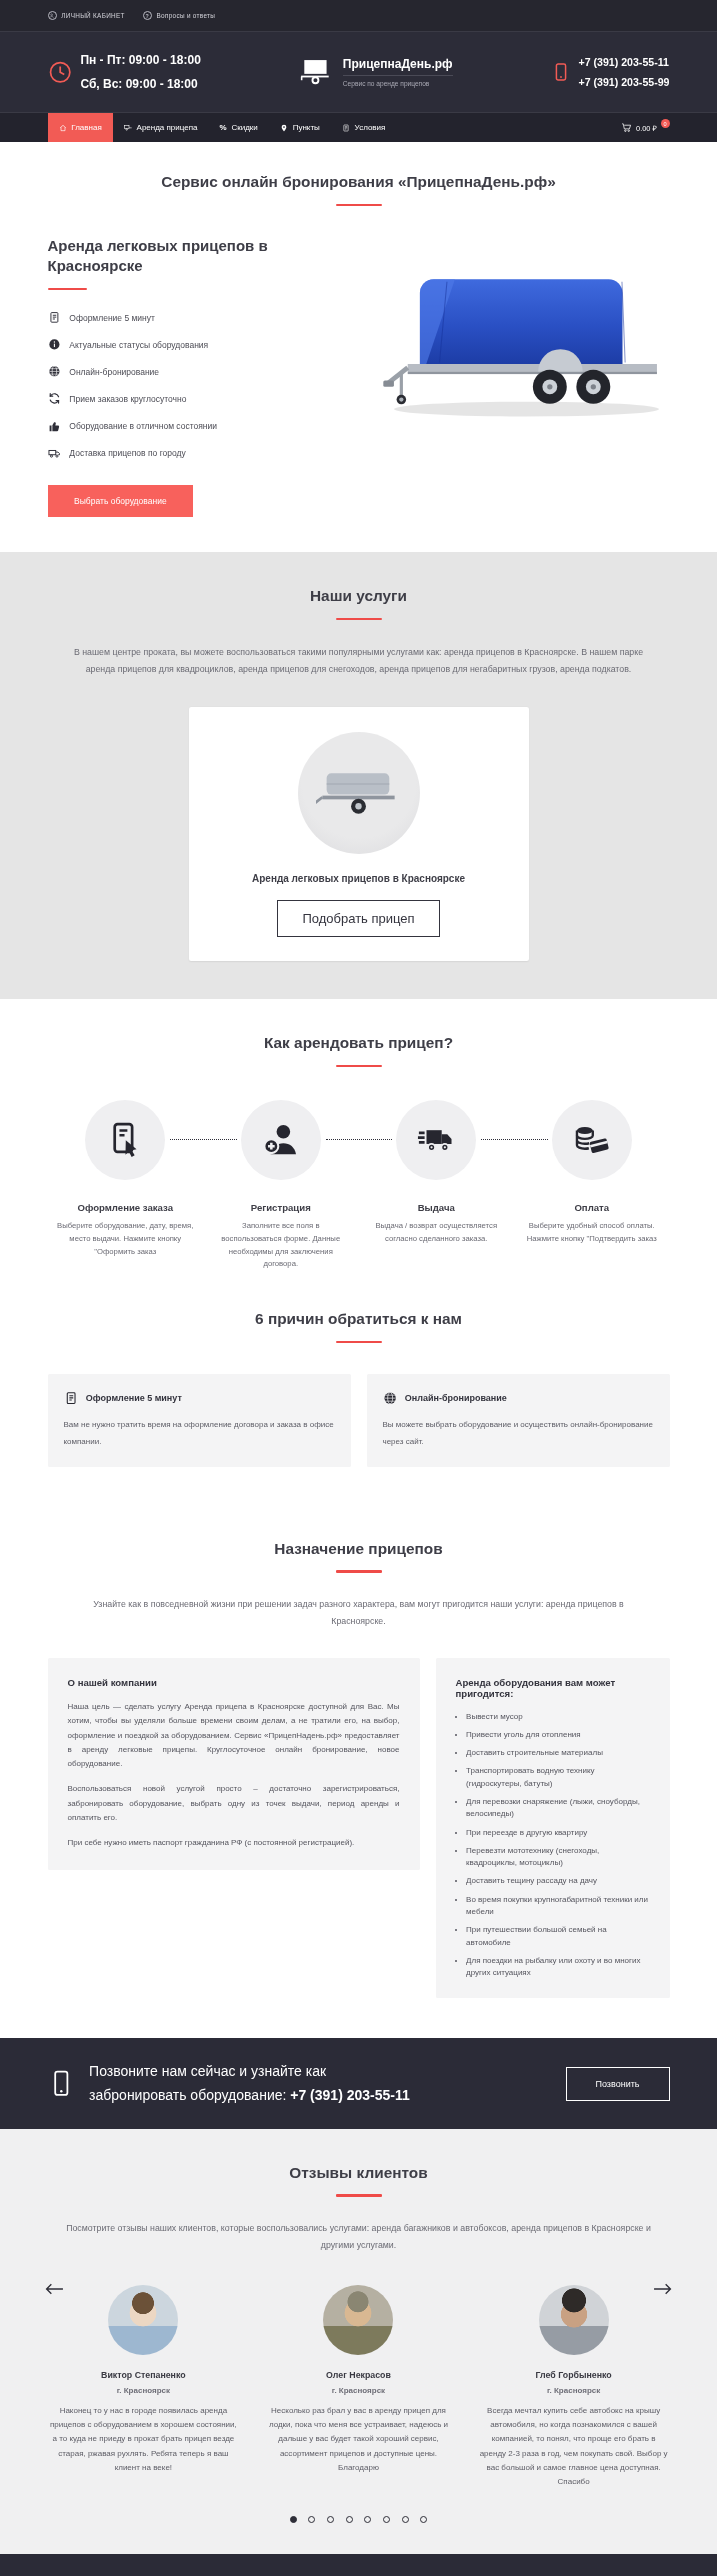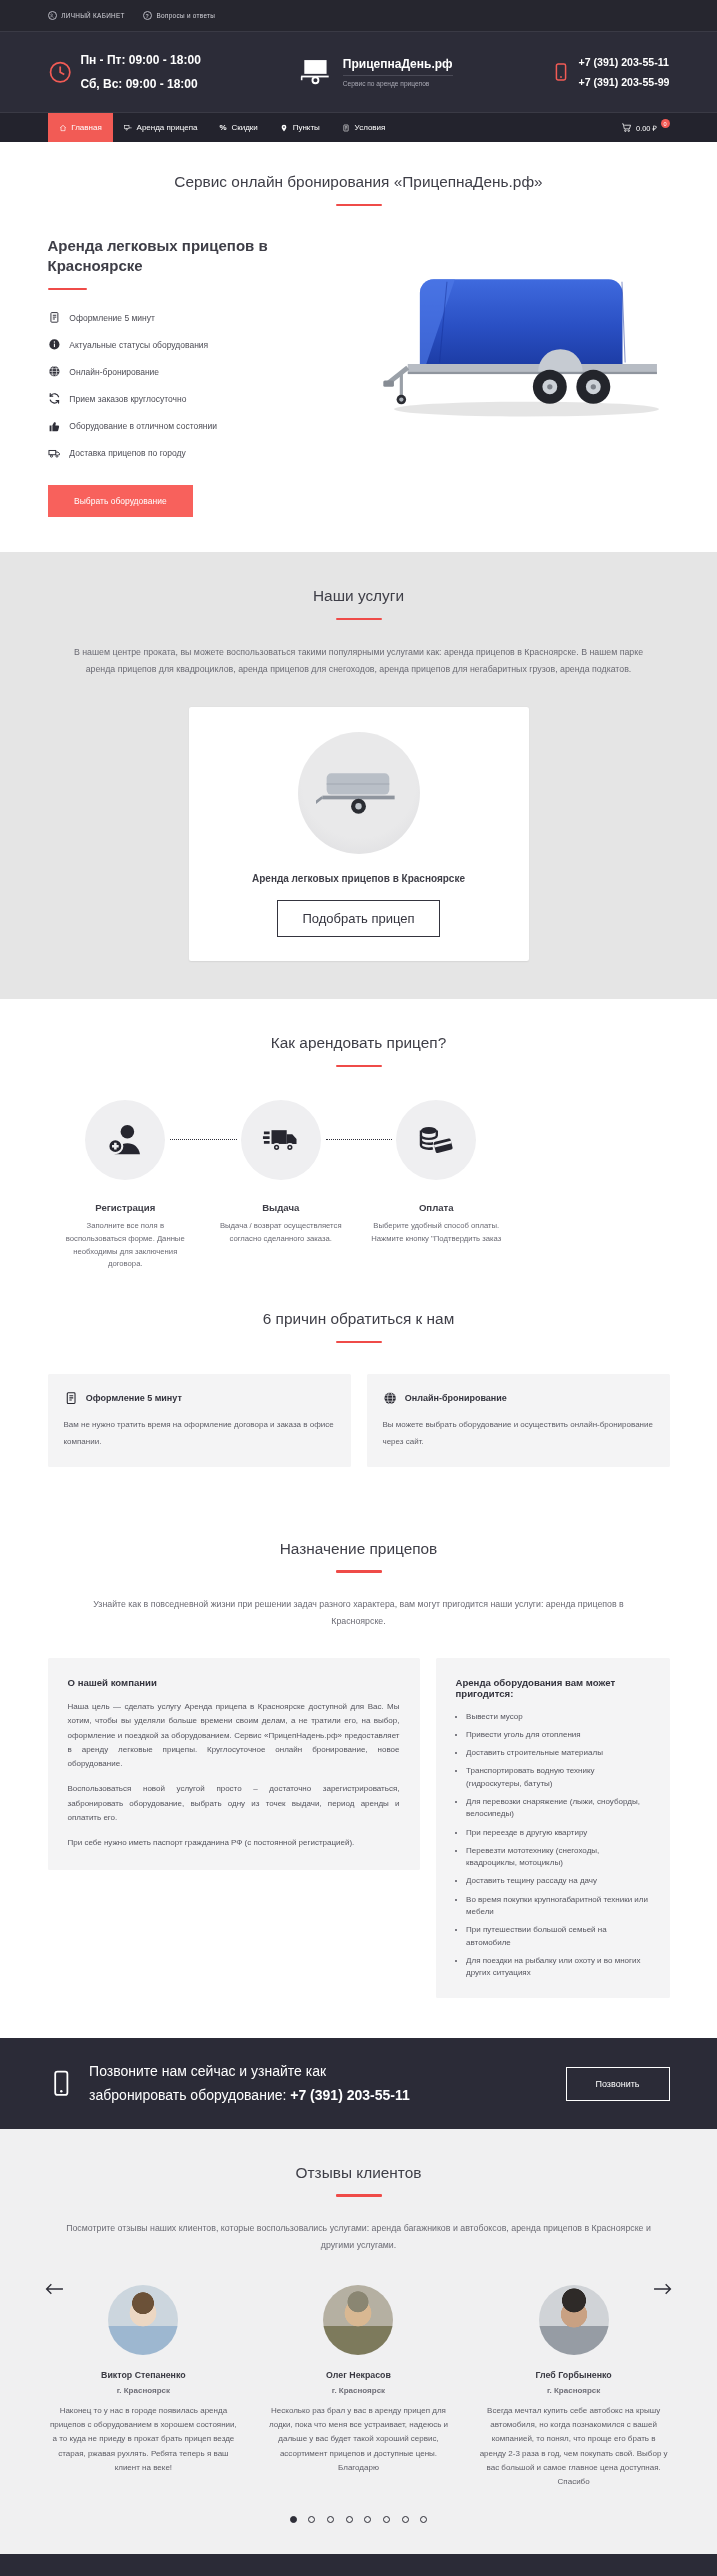--- a/index.html
+++ b/index.html
@@ -35,21 +35,21 @@
   .menu { display:flex; align-items:stretch; height:29px; }
   .menu-item { display:flex; align-items:center; gap:4.8px; padding:0 11px; color:#fff; font-size:8px; cursor:pointer; }
   .menu-item svg { width:8px; height:8px; }
   .menu-item .pct { font-weight:bold; font-size:8px; }
   .menu-item.active { background:#f25b55; }
   .cart { display:flex; align-items:center; gap:3.7px; color:#fff; font-size:7.4px; cursor:pointer; }
   .cart svg { width:11px; height:11px; }
   .cart-badge { background:#f25b55; color:#fff; width:9px; height:9px; border-radius:50%; font-size:5.6px; display:flex; align-items:center; justify-content:center; position:relative; top:-3.7px; }
 
   
-  .sec-h { margin:0; font-size:15.4px; font-weight:normal; color:#3e3e47; text-align:center; }
+  .sec-h { margin:0; font-size:15.4px; font-weight:bold; color:#3e3e47; text-align:center; }
   .rule { height:2.1px; width:46px; background:#ef4b48; border-radius:1.1px; margin:12.8px auto 0; }
   .rule.left { margin:11.7px 0 0; width:39px; }
   .sec-intro { max-width:585px; margin:23.4px auto 0; text-align:center; font-size:8.8px; line-height:1.95; color:#6b6b74; }
 
   
   .hero { background:#fff; padding:31px 0 35px; }
   .hero-grid { display:flex; gap:16px; margin-top:30px; }
   .hero-left { width:319px; flex:none; }
   .hero-left h2 { margin:0; font-size:15px; font-weight:bold; color:#3e3e47; line-height:1.35; }
   .features { margin-top:21px; }
@@ -362,20 +362,31 @@
 </div>
 
 <div class="how">
   <div class="container">
     <h2 class="sec-h">Как арендовать прицеп?</h2>
     <div class="rule"></div>
     <div class="steps">
       <div class="howstep">
         <div class="step-circle">
           <svg viewBox="0 0 24 24">
+              <rect x="5.5" y="2" width="11" height="17.5" rx="1.8" fill="none" stroke="currentColor" stroke-width="1.7"></rect>
+              <path d="M8.5 6h5M8.5 9h3.2" stroke="currentColor" stroke-width="1.5" fill="none"></path>
+              <path d="M12.5 12.2l6.8 5.6-3.1.6 1.9 3.3-1.9 1-1.8-3.4-2.1 2z" fill="currentColor"></path>
+            </svg>
+        </div>
+        <div class="step-title">Оформление заказа</div>
+        <div class="step-text">Выберите оборудование, дату, время, место выдачи. Нажмите кнопку "Оформить заказ</div>
+      </div>
+      <div class="howstep">
+        <div class="step-circle">
+          <svg viewBox="0 0 24 24">
               <circle cx="13.5" cy="6.8" r="4.3" fill="currentColor"></circle>
               <path d="M5.5 21c.8-4.4 4-6.9 8-6.9s7.2 2.5 8 6.9z" fill="currentColor"></path>
               <circle cx="5.9" cy="15.9" r="4.4" fill="currentColor" stroke="#efeff1" stroke-width="1.3"></circle>
               <path d="M5.9 13.8v4.2M3.8 15.9H8" stroke="#efeff1" stroke-width="1.6" fill="none"></path>
             </svg>
         </div>
         <div class="step-title">Регистрация</div>
         <div class="step-text">Заполните все поля в воспользоваться форме. Данные необходимы для заключения договора.</div>
       </div>
       <div class="howstep">

